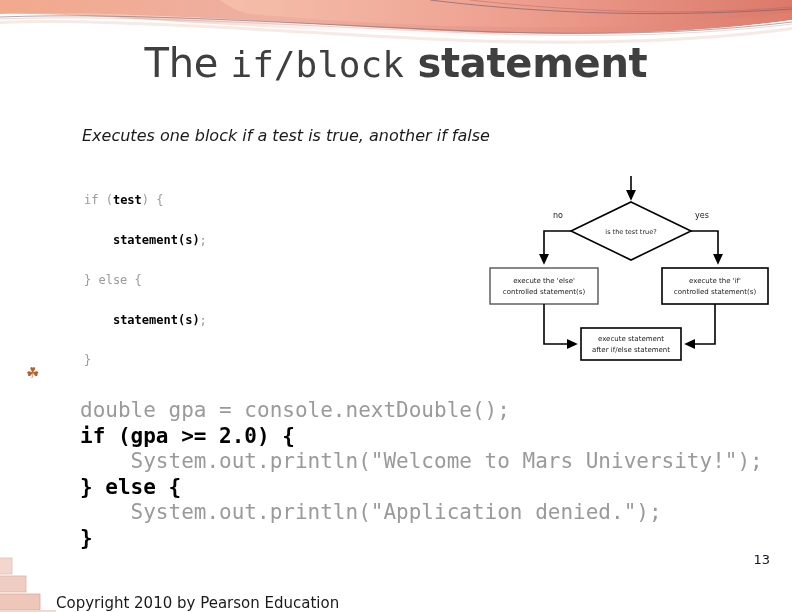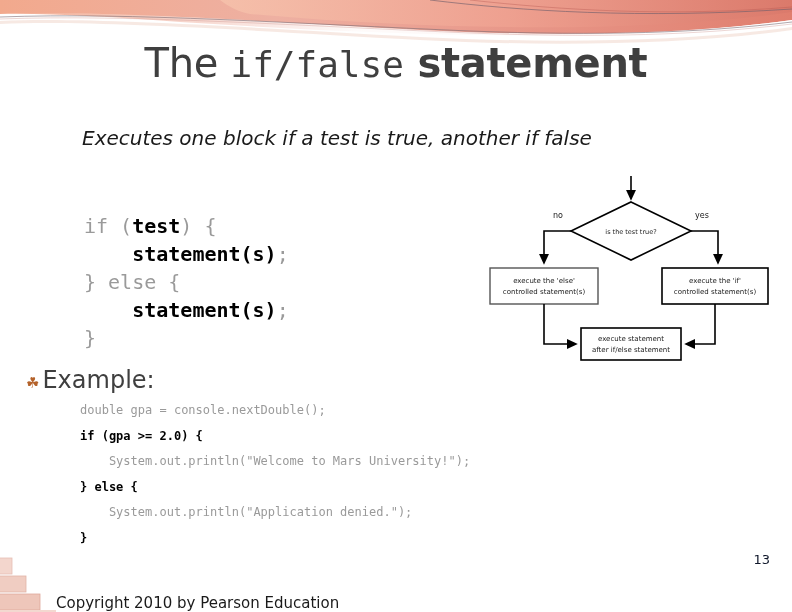--- a/index.html
+++ b/index.html
@@ -54,37 +54,36 @@
   .title .sans-b {
     font-family: "DejaVu Sans", sans-serif;
     font-weight: bold;
   }
 
   
   .subtitle {
     position: absolute;
     left: 82px;
     top: 126px;
-    font-size: 20px;
+    font-size: 16px;
     font-style: italic;
     color: #1a1a1a;
     white-space: nowrap;
   }
 
   
   .syntax {
     position: absolute;
     left: 84px;
     top: 180px;
     font-family: "DejaVu Sans Mono", monospace;
-    font-size: 20px;
-    line-height: 28px;
+    font-size: 12px;
+    line-height: 40px;
     color: #9a9a9a;
     white-space: pre;
-    margin-top: 32px;
   }
   .syntax b {
     color: #000000;
     font-weight: bold;
   }
 
   
   .flowchart {
     position: absolute;
     left: 486px;
@@ -114,21 +113,21 @@
     font-size: 24px;
     color: #3f3f3f;
   }
 
   
   .example-code {
     position: absolute;
     left: 80px;
     top: 398px;
     font-family: "DejaVu Sans Mono", monospace;
-    font-size: 12px;
+    font-size: 21px;
     line-height: 25.5px;
     color: #9a9a9a;
     white-space: pre;
   }
   .example-code b {
     color: #000000;
     font-weight: bold;
   }
 
   
@@ -194,21 +193,21 @@
       <path d="M0,19 C130,14 300,26 470,33 C600,38 700,35 792,24" fill="none" stroke="#c98d86" stroke-width="0.6" opacity="0.6"></path>
 
       <path d="M430,0 C520,11 640,19 792,9" fill="none" stroke="#6f5f6b" stroke-width="0.8" opacity="0.8"></path>
       <path d="M470,0 C560,10 670,17 792,7" fill="none" stroke="#b85a52" stroke-width="0.7" opacity="0.6"></path>
 
       <path d="M0,21 C90,17 240,27 420,37 C560,44 690,41 792,27 L792,30 C690,44 560,47 420,40 C240,30 90,20 0,24 Z" fill="#f0d3c8" opacity="0.5"></path>
     </svg>
   </div>
 
   <div class="title">
-    <span>The </span><span class="mono">if/false</span><span class="sans-b"> statement</span>
+    <span>The </span><span class="mono">if/block</span><span class="sans-b"> statement</span>
   </div>
 
   <div class="subtitle">Executes one block if a test is true, another if false</div>
 
   <div class="syntax"><span>if (<b>test</b>) {</span>
 <span>    <b>statement(s)</b>;</span>
 <span>} else {</span>
 <span>    <b>statement(s)</b>;</span>
 <span>}</span></div>
 
@@ -246,21 +245,20 @@
       <text x="145" y="176" font-family="DejaVu Sans, sans-serif" font-size="7" fill="#1a1a1a" text-anchor="middle">after if/else statement</text>
 
       <path d="M58,128 L58,168 L87,168" fill="none" stroke="#000000" stroke-width="1.6" marker-end="url(#arrow)"></path>
 
       <path d="M229,128 L229,168 L203,168" fill="none" stroke="#000000" stroke-width="1.6" marker-end="url(#arrow)"></path>
     </svg>
   </div>
 
   <div class="example-row">
     <span class="bullet-orn">☘</span>
-    <span class="example-label">Example:</span>
   </div>
 
   <div class="example-code"><span>double gpa = console.nextDouble();</span>
 <b>if (gpa &gt;= 2.0) {</b>
 <span>    System.out.println("Welcome to Mars University!");</span>
 <b>} else {</b>
 <span>    System.out.println("Application denied.");</span>
 <b>}</b></div>
 
   <div class="footer-bricks">

